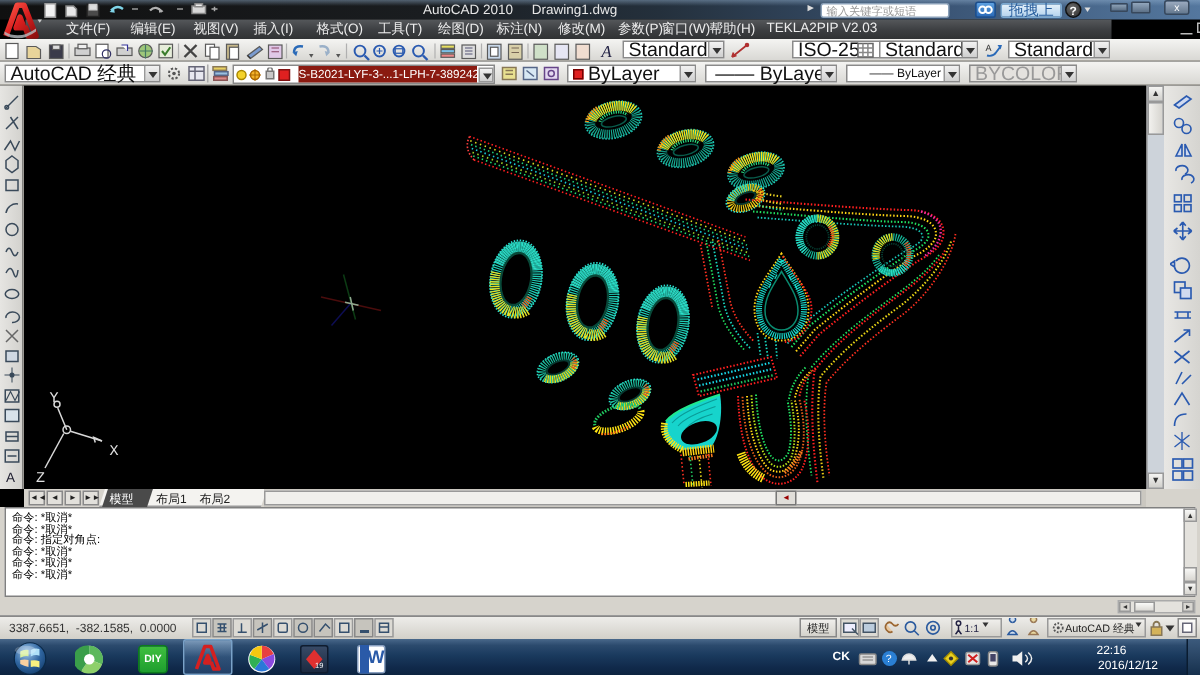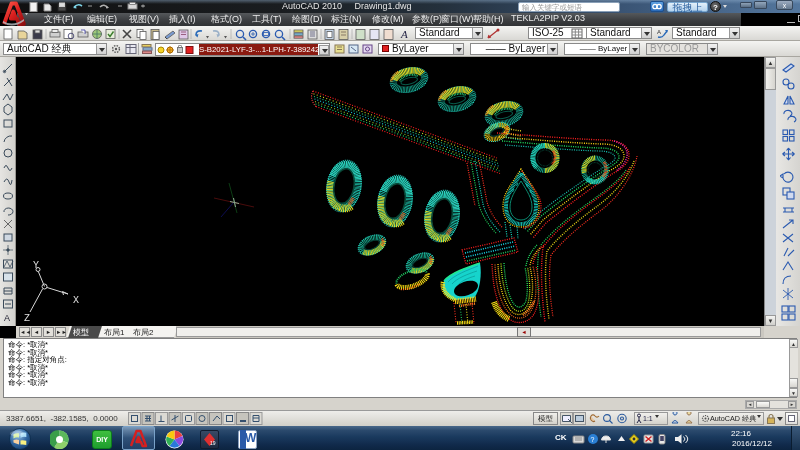--- a/index.html
+++ b/index.html
@@ -7,21 +7,21 @@
 
 #title{left:0;top:0;width:800px;height:13px;background:linear-gradient(90deg,#101010 0%,#1a1d20 35%,#24303c 55%,#3a5474 78%,#54779e 100%)}
 #title .sheen{left:0;top:0;width:800px;height:4px;background:linear-gradient(180deg,rgba(150,180,210,.45),rgba(150,180,210,0))}
 #ttext{left:282px;top:1px;font-size:9px;color:#e6e6e6;letter-spacing:0}
 
 #menu{left:17px;top:13px;width:724px;height:13px;background:linear-gradient(180deg,#55585b,#3c3e41 55%,#303234);color:#ececec;font-size:9px}
 
 .tbar{left:0;width:800px;background:linear-gradient(180deg,#f4f4f2,#d9d8d4);border-bottom:1px solid #a8a6a0}
 #tb1{top:26px;height:15px}
 #tb2{top:41px;height:16px}
-.combo{position:absolute;height:12px;background:#fff;border:1px solid #8a8a8a;font-size:10px;color:#111;line-height:10px;padding-left:3px}
+.combo{position:absolute;height:12px;background:#fff;border:1px solid #8a8a8a;font-size:13px;color:#111;line-height:10px;padding-left:3px}
 .combo .da{position:absolute;right:0;top:0;width:10px;height:10px;background:linear-gradient(180deg,#f2f2f2,#cfcfcf);border-left:1px solid #999}
 .combo .da:after{content:"";position:absolute;left:2px;top:4px;border:3px solid transparent;border-top:4px solid #333}
 
 #ltb{left:0;top:57px;width:16px;height:269px;background:linear-gradient(90deg,#e6e5e2,#d2d1cd);border-right:1px solid #9a9893}
 
 #cv{left:16px;top:57px;width:748px;height:269px;background:#000}
 
 #vsb{left:764px;top:57px;width:12px;height:269px;background:#cdd3da;border-left:1px solid #888}
 #rtb{left:776px;top:57px;width:24px;height:269px;background:linear-gradient(90deg,#e8e7e4,#d5d4d0)}
 
@@ -219,21 +219,21 @@
 <path d="M60 5 l4 0" stroke="#9a9a9a"></path>
           <path d="M72 6 q4 -4 8 1" stroke="#b0b0b0" stroke-width="1.6"></path>
           <path d="M81 6.5 l-3 -2 l0 3z" fill="#b0b0b0" stroke="none"></path>
 <path d="M90 5 l4 0" stroke="#9a9a9a"></path>
 <rect x="100" y="3" width="9" height="5" fill="#d8d8d8" stroke="#888"></rect>
           <rect x="102" y="1.5" width="5" height="2" fill="#eee" stroke="#888"></rect>
 <path d="M113 5 l4 0 M115 3.5 l0 3" stroke="#aaa"></path>
 </g>
       </svg>
 <span class="abs" style="left:537px;top:2px;color:#ddd;font-size:7px">►</span>
-<span class="abs" style="left:518px;top:1.5px;width:102px;height:10px;background:#fff;border:1px solid #8aa0b8;border-radius:2px;font-size:7.5px;color:#999;padding-left:3px;line-height:9px">输入关键字或短语</span>
+<span class="abs" style="left:547px;top:1.5px;width:86px;height:10px;background:#fff;border:1px solid #8aa0b8;border-radius:2px;font-size:7.5px;color:#999;padding-left:3px;line-height:9px">输入关键字或短语</span>
 <span class="abs" style="left:650px;top:1px;width:14px;height:11px;background:linear-gradient(180deg,#5da0e0,#2a6ab8);border-radius:2px;border:1px solid #1c4f8e"></span>
 <svg class="abs" style="left:651px;top:2px" width="12" height="9" viewBox="0 0 12 9">
         <circle cx="4" cy="4.5" r="2.2" fill="none" stroke="#fff" stroke-width="1.3"></circle>
         <circle cx="8" cy="4.5" r="2.2" fill="none" stroke="#fff" stroke-width="1.3"></circle>
       </svg>
 <span class="abs" style="left:667px;top:1.5px;width:41px;height:10px;background:linear-gradient(180deg,#e4f0fa,#b6d4ee);border:1px solid #7aa8d0;border-radius:2px;font-size:10px;color:#2a5f9e;text-align:center;line-height:10px">拖拽上传</span>
 <span class="abs" style="left:710px;top:1px;width:11px;height:11px;background:radial-gradient(circle at 40% 35%,#6a6a6a,#2e2e2e);border-radius:50%;border:1px solid #111;color:#fff;font-size:8px;font-weight:bold;text-align:center;line-height:11px">?</span>
 <span class="abs" style="left:723px;top:5px;border:2.5px solid transparent;border-top:3.5px solid #ddd"></span>
 <span class="abs" style="left:740px;top:2px;width:12px;height:6px;background:linear-gradient(180deg,#8fa3b8,#5a6e84);border:1px solid #38485c;border-radius:1px"></span>
 <span class="abs" style="left:754px;top:1px;width:13px;height:8px;background:linear-gradient(180deg,#92a6bc,#5d7188);border:1px solid #38485c;border-radius:1px"></span>

